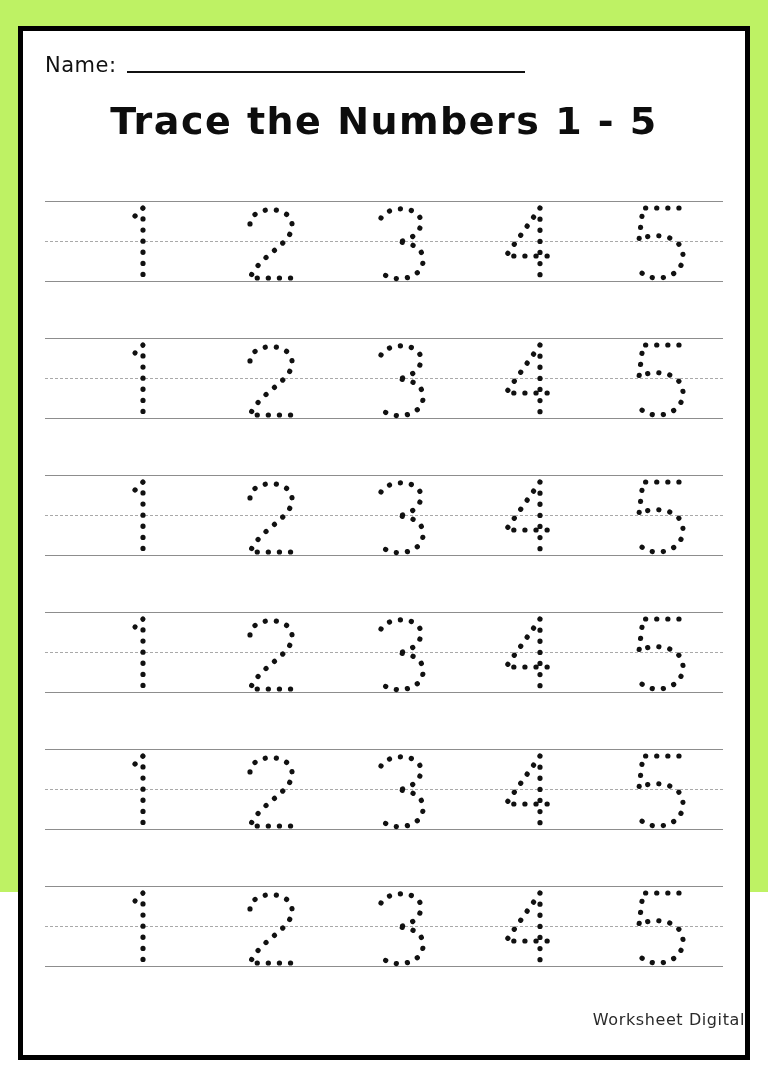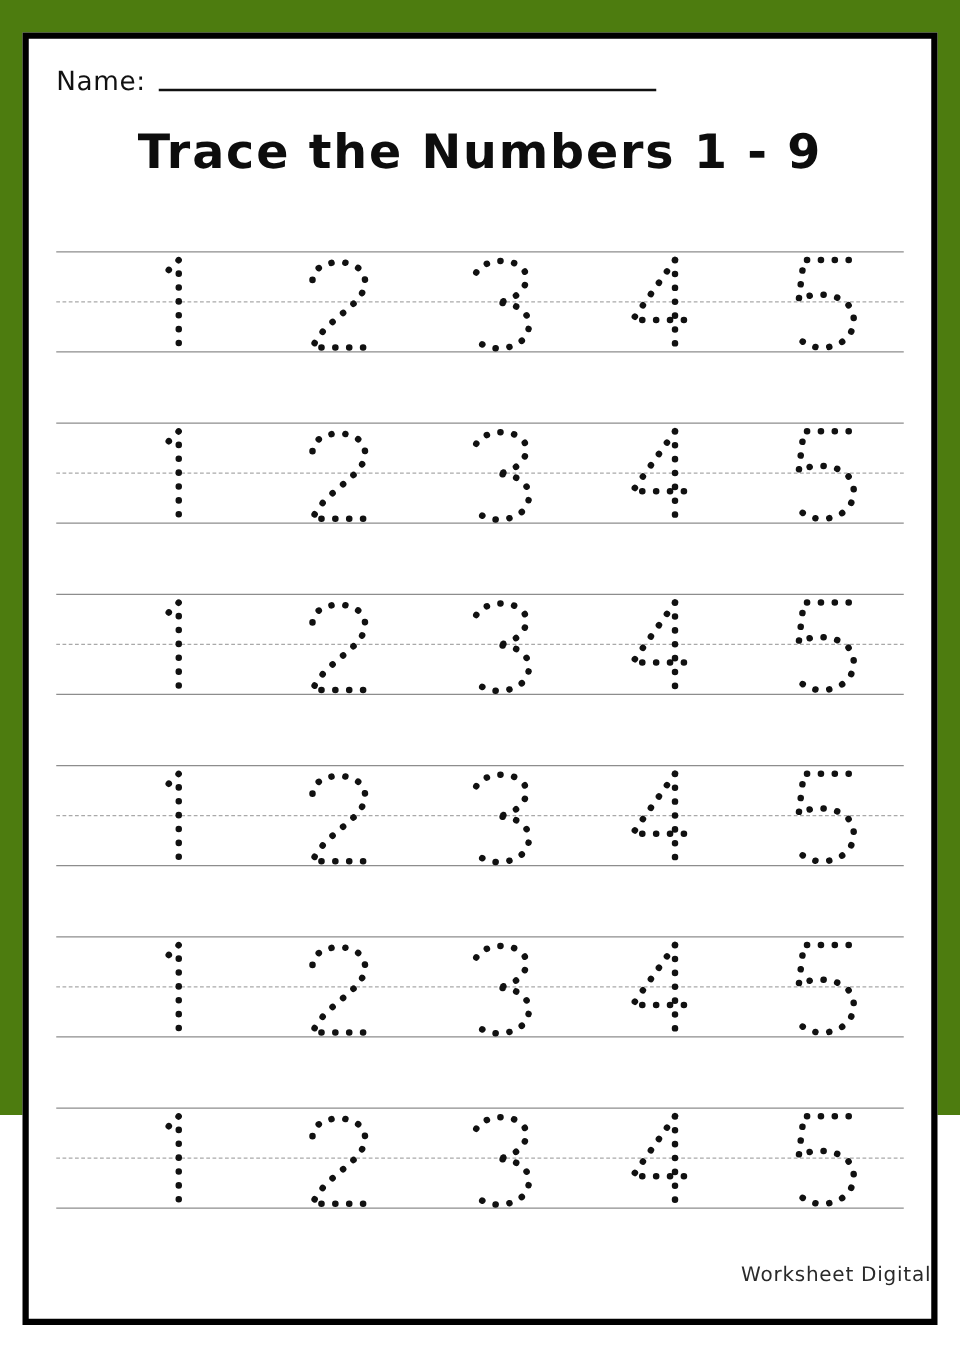--- a/index.html
+++ b/index.html
@@ -11,21 +11,21 @@
     width: 768px;
     height: 1084px;
     font-family: "DejaVu Sans", sans-serif;
     overflow: hidden;
   }
 
   .page {
     position: relative;
     width: 768px;
     height: 892px;
-    background: #4d7c0f;
+    background: #bef264;
     box-sizing: border-box;
   }
 
   
   .sheet-border {
     position: absolute;
     left: 18px;
     top: 26px;
     width: 732px;
     height: 1034px;
@@ -148,21 +148,21 @@
 <body>
 
 <div class="page">
   <div class="sheet-border">
 
     <div class="name-row">
       <span class="name-label">Name:</span>
       <span class="name-line"></span>
     </div>
 
-    <div class="title">Trace the Numbers 1 - 9</div>
+    <div class="title">Trace the Numbers 1 - 5</div>
 
     <div class="rows">
 
       <div class="trace-row">
         <div class="rule top"></div>
         <div class="rule mid"></div>
         <div class="rule bottom"></div>
         <div class="glyphs">
           <div class="glyph">
             <svg viewBox="0 0 110 100">

